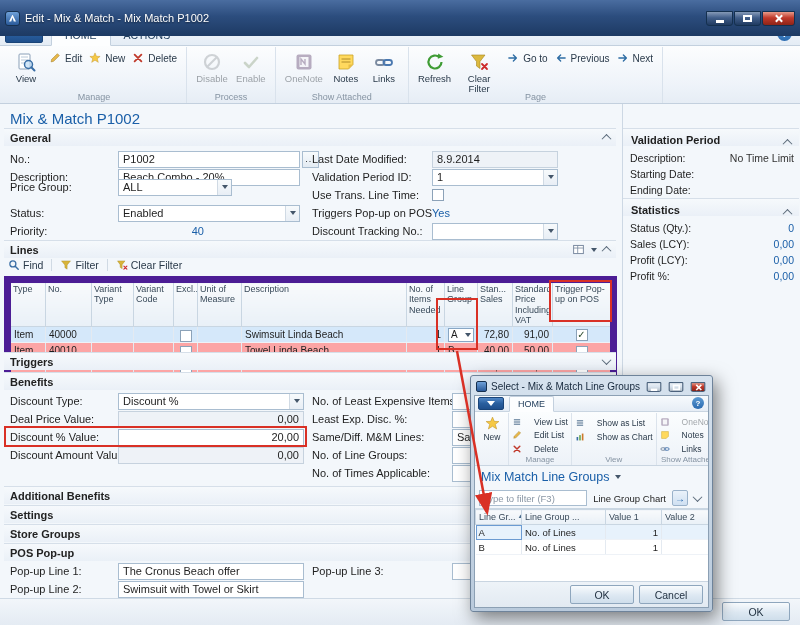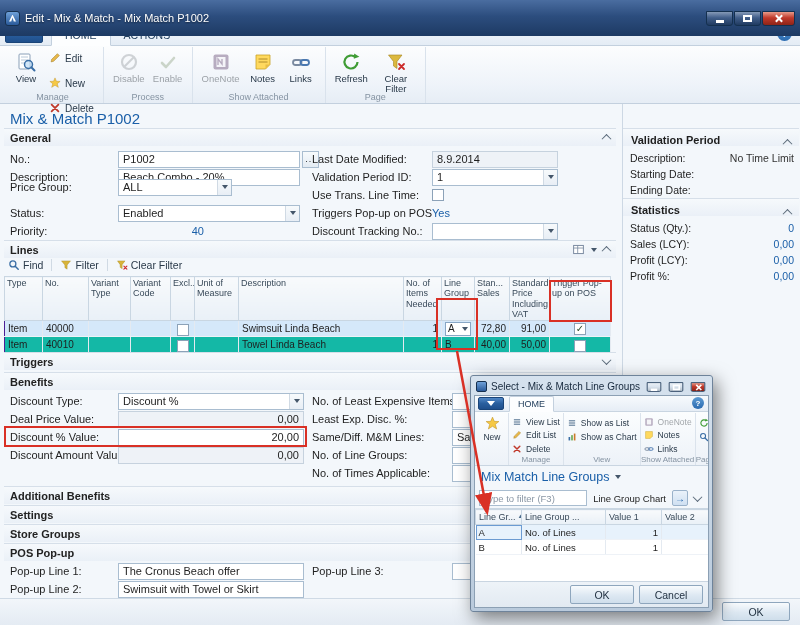--- a/index.html
+++ b/index.html
@@ -26,21 +26,21 @@
 .appbtn .tri-down{border-left-width:4px;border-right-width:4px;border-top-width:5px;border-top-color:#fff}
 .tab{padding:4px 13px 4px;font-size:10.5px;color:#25415f}
 .tab.active{background:#fdfeff;border:1px solid #c3d0de;border-bottom-color:#fdfeff;border-radius:2px 2px 0 0;margin-bottom:-1px}
 .help{margin-left:auto;margin-right:8px;margin-bottom:4px;width:15px;height:15px;border-radius:50%;background:linear-gradient(#5d9bd3,#2a6ab0);color:#fff;font-size:10px;font-weight:bold;display:flex;align-items:center;justify-content:center}
 
 .ribbon{position:absolute;left:0;top:46px;width:800px;height:58px;background:linear-gradient(#fcfdfe,#eef3f9 70%,#e6edf5);border-bottom:1px solid #c3d0de;display:flex;padding:1px 2px 0;z-index:4}
 .rgroup{position:relative;padding:2px 6px 13px;border-right:1px solid #d9e2ec;display:flex;align-items:flex-start;gap:2px}
 .glabel{position:absolute;left:0;right:0;bottom:1px;text-align:center;font-size:9px;color:#8593a2;white-space:nowrap}
 .btn-lg{display:flex;flex-direction:column;align-items:center;min-width:36px;max-width:46px;padding:3px 3px 0;font-size:9.5px;color:#2a3a4a;line-height:1.05;text-align:center;border-radius:2px}
 .btn-lg svg{width:20px;height:20px;margin-bottom:2px}
-.btn-col{display:flex;flex-direction:column;gap:11px;padding-top:2px}
+.btn-col{display:flex;flex-direction:row;gap:1px;padding-top:2px}
 .btn-sm{display:flex;align-items:center;gap:4px;font-size:10px;color:#2a3a4a;height:14px;padding:0 3px;border-radius:2px;white-space:nowrap}
 .btn-sm svg{width:12px;height:12px;flex:none}
 .dis{opacity:.45;filter:grayscale(55%)}
 
 .page-title{position:absolute;left:10px;top:110px;font-size:15px;color:#1a5fa8}
 .ft-head{position:absolute;left:4px;width:612px;height:18px;display:flex;align-items:center;gap:6px;font-weight:bold;background:linear-gradient(#f6f9fc,#eaf0f7);border-top:1px solid #d6dfe9;padding:0 6px;color:#222}
 .chev{width:7px;height:7px;border-right:1.7px solid #5a6a7a;border-bottom:1.7px solid #5a6a7a;flex:none}
 .chev.up{transform:rotate(-135deg) translate(-1px,-1px)}
 .chev.down{transform:rotate(45deg) translate(-1px,-1px)}
 .push{margin-left:auto}
@@ -55,21 +55,21 @@
 .fval.num{justify-content:flex-end}
 .blue{color:#1a5fa8}
 .mini-btn{height:17px;width:17px;border:1px solid #a9bdd0;background:linear-gradient(#f7fafc,#e3ebf3);display:flex;align-items:center;justify-content:center;font-size:9px;letter-spacing:1px;flex:none}
 .cbox{width:12px;height:12px;border:1px solid #8ca2b8;background:#fff;display:inline-flex;align-items:center;justify-content:center;flex:none}
 .cbox i{font-style:normal;font-size:10px;line-height:1;color:#2a4a2a;font-weight:bold}
 
 .ltoolbar{position:absolute;display:flex;align-items:center;gap:4px;font-size:10.5px;color:#2a3a4a}
 .ltoolbar svg{width:12px;height:12px}
 .tb-item{display:flex;align-items:center;gap:3px}
 .tsep{width:1px;height:12px;background:#d0dae4;margin:0 4px}
-.grid{position:absolute;border-collapse:collapse;table-layout:fixed;background:#14b8a6;font-size:10px;border:1px solid #4c1d95}
+.grid{position:absolute;border-collapse:collapse;table-layout:fixed;background:#fca5a5;font-size:10px;border:7px solid #4c1d95}
 .grid th{border:1px solid #c9d6e2;background:linear-gradient(#f8fafc,#e9f0f7);font-weight:normal;font-size:9px;color:#394a5a;padding:1px 2px;text-align:left;vertical-align:top;overflow:hidden;line-height:1.15;height:24px}
 .grid td{border-right:1px solid #e4eaf1;border-bottom:1px solid #eef2f7;height:16px;padding:0 3px;overflow:hidden;white-space:nowrap}
 .grid td.r{text-align:right}.grid td.c{text-align:center}
 .grid tr.sel td{background:#d5e8fa}
 .cell-editor{display:flex;align-items:center;height:14px;border:1px solid #88a6c4;background:#fff;padding:0 2px;gap:2px}
 
 .sidebar{position:absolute;left:622px;top:104px;width:178px;height:521px;border-left:1px solid #cdd8e4;background:#f3f7fb}
 .fb-head{position:absolute;left:623px;width:176px;height:18px;display:flex;align-items:flex-end;gap:6px;font-weight:bold;padding:0 8px;border-top:1px solid #d6dfe9;background:linear-gradient(#f6f9fc,#eaf0f7)}
 .fb-row{position:absolute;left:630px;width:164px;height:16px;display:flex;align-items:center;font-size:10.5px}
 .fb-val{margin-left:auto;color:#1a5fa8}
@@ -88,21 +88,21 @@
 .dlg-tabrow{height:16px;background:linear-gradient(#f7fafd,#e6edf5);border-bottom:1px solid #c9d5e1;display:flex;align-items:flex-end;padding-left:3px;flex:none}
 .appbtn.mini{width:26px;height:13px;margin:0 5px 1px 0}
 .tab.mini{padding:2px 8px;font-size:9px}
 .help.mini{width:12px;height:12px;font-size:8px;margin-bottom:2px;margin-right:4px}
 .dlg-ribbon{height:54px;background:linear-gradient(#fbfdfe,#edf2f8);border-bottom:1px solid #c9d5e1;display:flex;padding:1px 0 0 1px;flex:none;overflow:hidden}
 .dgroup{position:relative;border-right:1px solid #dbe3ec;padding:1px 3px 10px;display:flex;gap:2px}
 .dgroup .glabel{font-size:8px;bottom:1px}
 .dbtn-lg{display:flex;flex-direction:column;align-items:center;width:26px;font-size:8.5px;color:#2a3a4a;padding-top:2px}
 .dbtn-lg svg{width:15px;height:15px;margin-bottom:1px}
 .dcol{display:flex;flex-direction:column;gap:1px;padding-top:2px}
-.dbtn-sm{display:flex;align-items:center;gap:4px;font-size:8.5px;height:13px;color:#2a3a4a;white-space:nowrap}
+.dbtn-sm{display:flex;align-items:center;gap:12px;font-size:8.5px;height:13px;color:#2a3a4a;white-space:nowrap}
 .dbtn-sm svg{width:10px;height:10px;flex:none}
 .dlg-ptitle{height:22px;display:flex;align-items:center;padding:0 6px;color:#1a5fa8;font-size:12.5px;gap:5px;flex:none}
 .dlg-filter{height:20px;display:flex;align-items:center;padding:0 4px;gap:3px;flex:none}
 .filter-box{flex:1;height:16px;background:#fff;border:1px solid #a9bdd0;display:flex;align-items:center;padding:0 3px;overflow:hidden}
 .filter-ph{color:#8a97a5;font-size:9.5px;white-space:nowrap}
 .filter-col{font-size:9.5px;display:flex;align-items:center;gap:3px;padding:0 3px;white-space:nowrap}
 .go-btn{width:16px;height:16px;background:linear-gradient(#eaf2fa,#cfe0f2);border:1px solid #9ab2ca;border-radius:2px;color:#1a5fa8;font-size:10px;display:flex;align-items:center;justify-content:center;flex:none}
 .dlg-gridwrap{flex:1;background:#fff;border-top:1px solid #c9d6e2;overflow:hidden}
 .dgrid{border-collapse:collapse;table-layout:fixed;width:100%;font-size:9.5px;background:#fff}
 .dgrid th{border:1px solid #c9d6e2;background:linear-gradient(#f8fafc,#e9f0f7);font-weight:normal;font-size:9px;color:#394a5a;padding:0 3px;text-align:left;height:15px;overflow:hidden;white-space:nowrap}
@@ -225,20 +225,40 @@
           <polygon points="13.2,1.6 18.4,4.8 12.8,6.8" fill="#3f9c35"></polygon>
         </svg>
       <span>Refresh</span>
     </div>
     <div class="btn-lg">
       <svg viewBox="0 0 20 20">
           <polygon points="2.5,3 16,3 11,9.5 11,16.5 7.5,14 7.5,9.5" fill="#dcb93f" stroke="#a5851e" stroke-width=".6"></polygon>
           <path d="M13 12l5 5m0-5l-5 5" stroke="#cc2a2a" stroke-width="1.8" stroke-linecap="round"></path>
         </svg>
       <span>Clear Filter</span>
+    </div>
+    <div class="btn-col">
+      <div class="btn-sm">
+          <svg viewBox="0 0 16 16">
+            <path d="M2.5 8h9.5M8.5 4l4 4-4 4" fill="none" stroke="#2e6da4" stroke-width="1.8" stroke-linecap="round" stroke-linejoin="round"></path>
+          </svg>
+          <span>Go to</span>
+        </div>
+      <div class="btn-sm">
+          <svg viewBox="0 0 16 16">
+            <path d="M13.5 8H4M7.5 4L3.5 8l4 4" fill="none" stroke="#2e6da4" stroke-width="1.8" stroke-linecap="round" stroke-linejoin="round"></path>
+          </svg>
+          <span>Previous</span>
+        </div>
+      <div class="btn-sm">
+          <svg viewBox="0 0 16 16">
+            <path d="M2.5 8h9.5M8.5 4l4 4-4 4" fill="none" stroke="#2e6da4" stroke-width="1.8" stroke-linecap="round" stroke-linejoin="round"></path>
+          </svg>
+          <span>Next</span>
+        </div>
     </div>
     <div class="glabel">Page</div>
   </div>
 </div>
 
 <div class="page-title">Mix &amp; Match P1002</div>
 
 <div class="ft-head" style="top:128px">
   <span>General</span>
   <span class="chev up push"></span>

